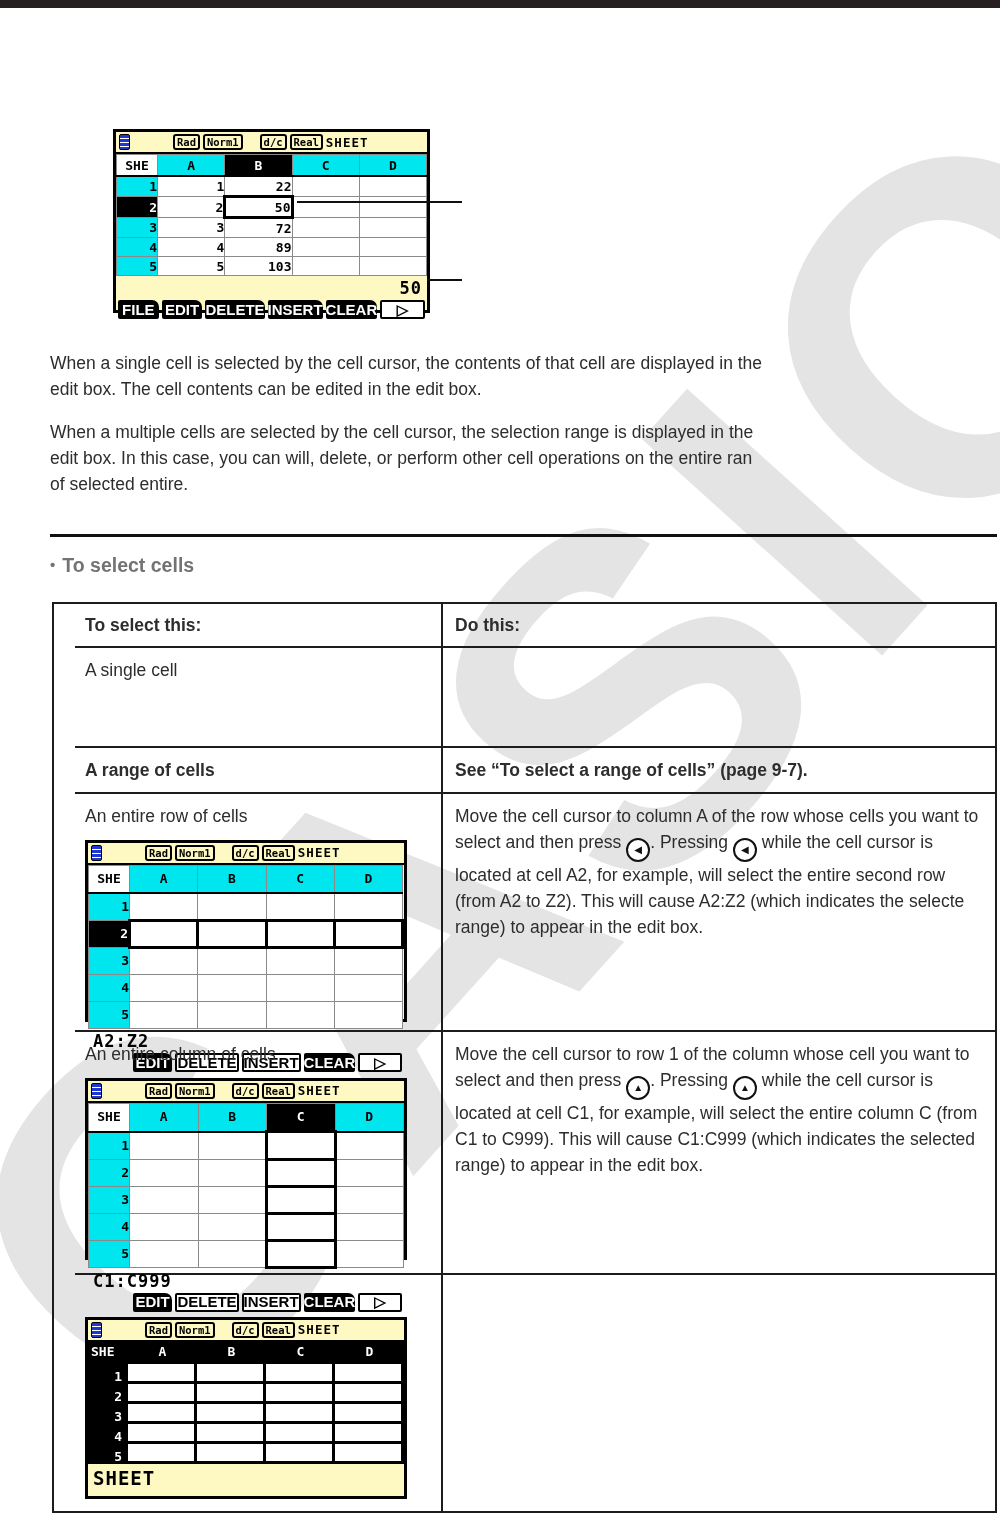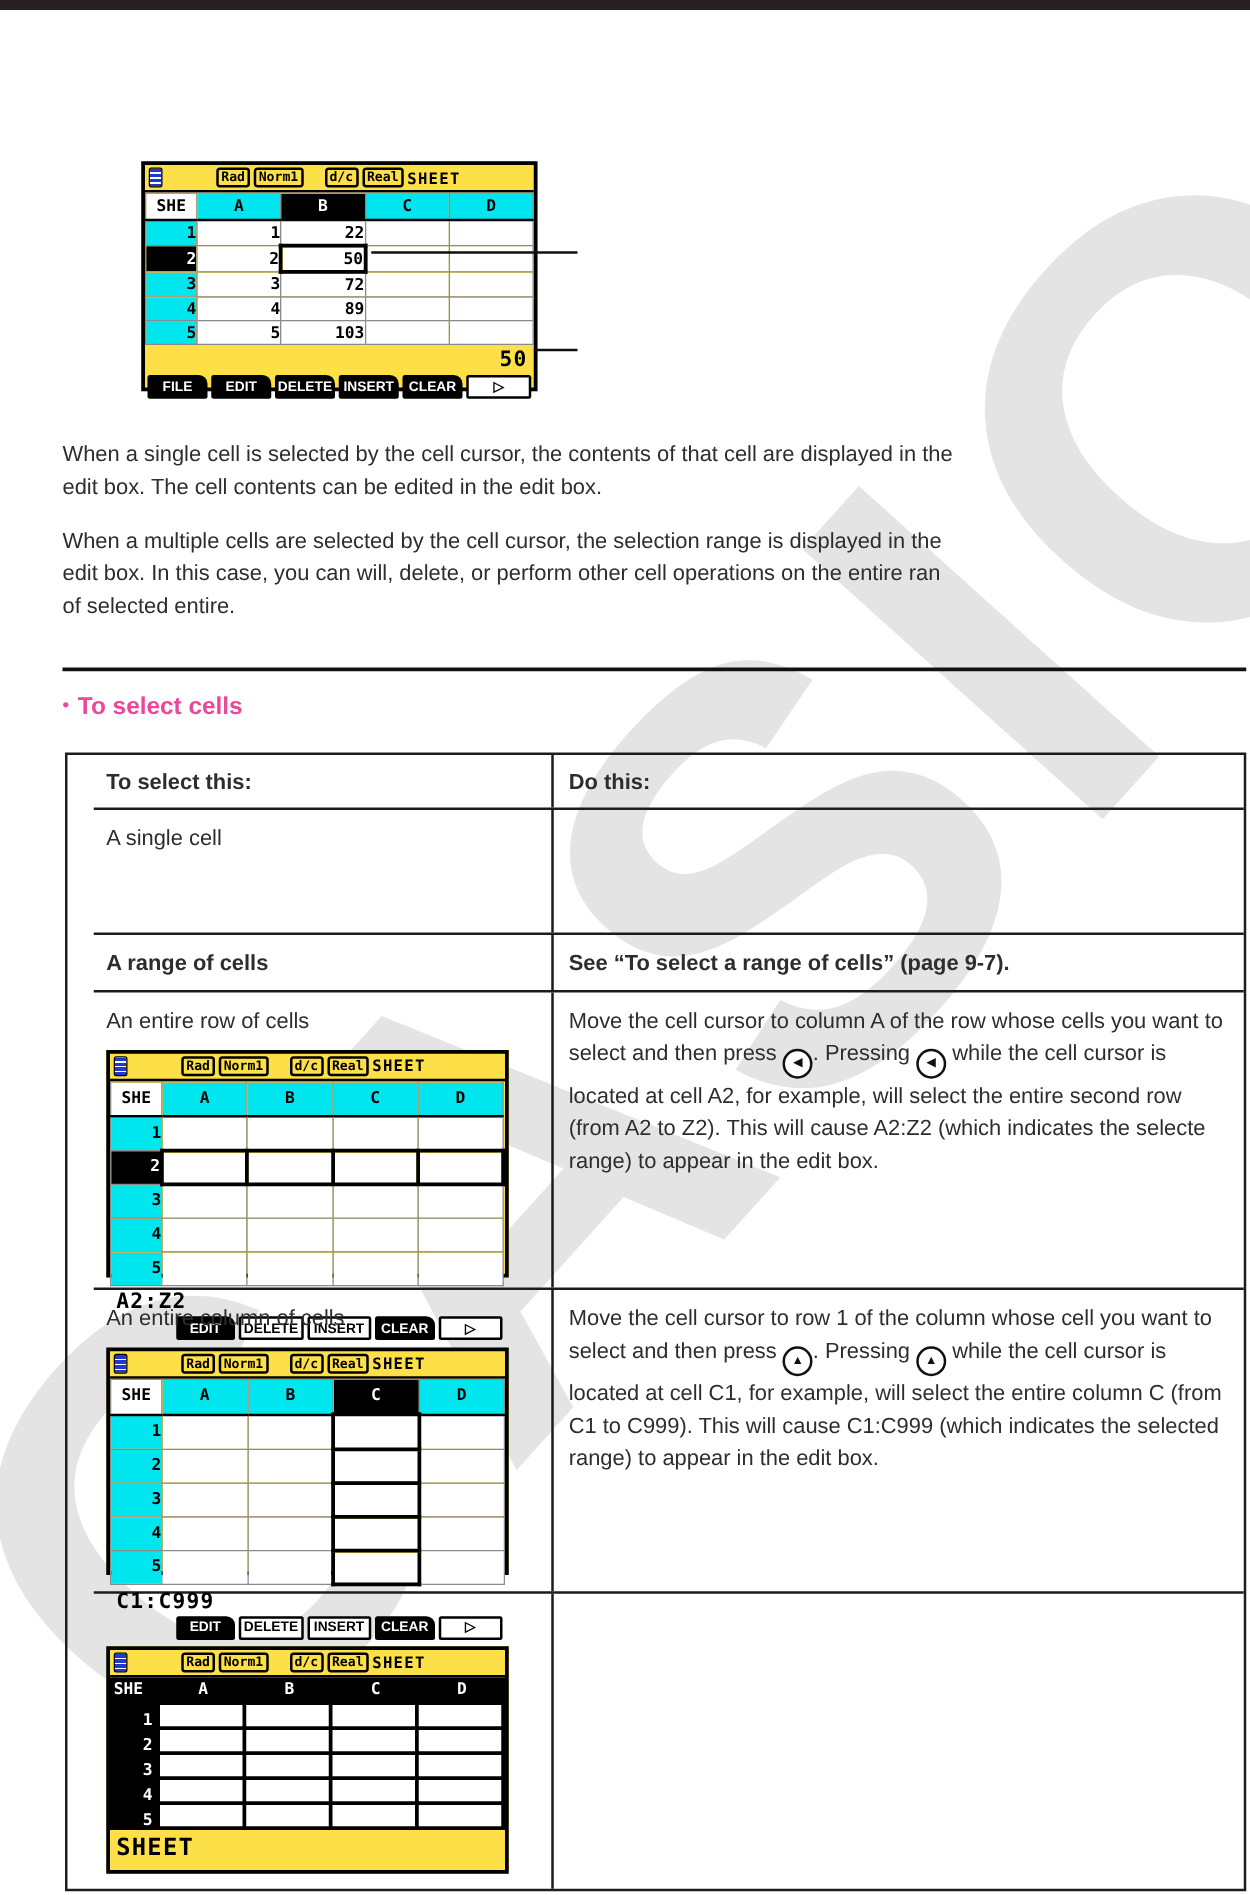--- a/index.html
+++ b/index.html
@@ -9,21 +9,21 @@
 
   
   .watermark{position:absolute;left:-180px;top:60px;width:1500px;height:1400px;
     display:flex;align-items:center;justify-content:center;transform:rotate(-48deg);
     font-size:470px;font-weight:bold;letter-spacing:14px;color:var(--watermark_gray,#e4e4e4);
     white-space:nowrap;z-index:0;user-select:none;}
 
   .content{position:absolute;left:0;top:0;width:1000px;height:1516px;z-index:1;}
 
   
-  .calc{background:#fde047;border:3px solid #000;box-sizing:border-box;
+  .calc{background:#fef9c3;border:3px solid #000;box-sizing:border-box;
         font-family:"DejaVu Sans Mono",monospace;color:#000;}
   .calc1{width:317px;height:184px;}
   .calcS{width:322px;height:182px;}
   .cstatus{display:flex;align-items:center;height:20px;border-bottom:2px solid #000;
            padding:0 3px;font-weight:bold;font-size:11px;gap:3px;}
   .batt{width:9px;height:14px;border:1.5px solid #000;border-radius:2px;flex:0 0 auto;
         background:repeating-linear-gradient(180deg,var(--battery_blue,#2038d0) 0 3px,#fff 3px 4px);}
   .sb{border:2px solid #000;border-radius:3px;padding:0 2px;line-height:12px;font-size:10.5px;}
   .m1{margin-left:40px;}
   .m2{margin-left:14px;}
@@ -41,21 +41,21 @@
   .val{text-align:right;padding-right:12px;background:#fff;}
   .emp{background:#fff;}
   .cur{border:3px solid #000 !important;}
   .selb{border:3px solid #000 !important;background:#fff;}
 
   .cedit{height:24px;display:flex;align-items:center;font-size:17px;font-weight:bold;
          padding:0 5px;letter-spacing:1px;}
   .cedit.right{justify-content:flex-end;}
   .cfkeys{display:flex;gap:3px;padding:0 2px 2px 2px;height:21px;box-sizing:border-box;}
   .fk{flex:1;display:flex;align-items:center;justify-content:center;
-      font-size:11px;font-weight:bold;font-family:"Liberation Sans",sans-serif;}
+      font-size:15px;font-weight:bold;font-family:"Liberation Sans",sans-serif;}
   .fk.black{background:#000;color:#fff;border-radius:2px 7px 2px 2px;}
   .fk.outline{background:#fff;color:#000;border:2px solid #000;border-radius:2px;}
   .fk.spacer{visibility:hidden;}
 
   
   .c4grid{background:#000;padding-bottom:3px;}
   .c4hdr{display:flex;align-items:center;height:19px;color:#fff;font-weight:bold;font-size:13px;}
   .c4hdr .h-she{width:40px;padding-left:3px;box-sizing:border-box;}
   .c4hdr .h-col{width:69px;text-align:center;}
   .c4row{display:flex;height:17px;margin-top:3px;}
@@ -63,21 +63,21 @@
   .c4cell{width:66px;background:#fff;margin-right:3px;}
   .cedit.big{height:28px;font-size:19px;}
 
   
   .callout{position:absolute;height:2px;background:#101010;}
 
   
   .para{position:absolute;left:50px;width:935px;font-size:17.5px;line-height:26px;color:#2d2d2d;}
   .para span{display:block;}
   .rule{position:absolute;left:50px;top:534px;width:947px;height:3px;background:#111;}
-  .sectitle{position:absolute;left:50px;top:554px;font-size:19.5px;font-weight:bold;color:#ec4899;}
+  .sectitle{position:absolute;left:50px;top:554px;font-size:19.5px;font-weight:bold;color:#737373;}
   .sectitle .bullet{font-size:15px;margin-right:7px;vertical-align:2px;}
 
   
   .seltable{position:absolute;left:52px;top:602px;width:945px;box-sizing:border-box;
             border:2px solid #1c1c1c;font-size:17.5px;line-height:26px;padding-left:21px;}
   .trow{display:flex;border-top:2px solid #1c1c1c;box-sizing:border-box;}
   .trow.first{border-top:none;}
   .tleft{width:368px;box-sizing:border-box;border-right:2px solid #1c1c1c;
          padding:9px 6px 8px 10px;}
   .tright{flex:1;box-sizing:border-box;padding:9px 10px 8px 12px;}

